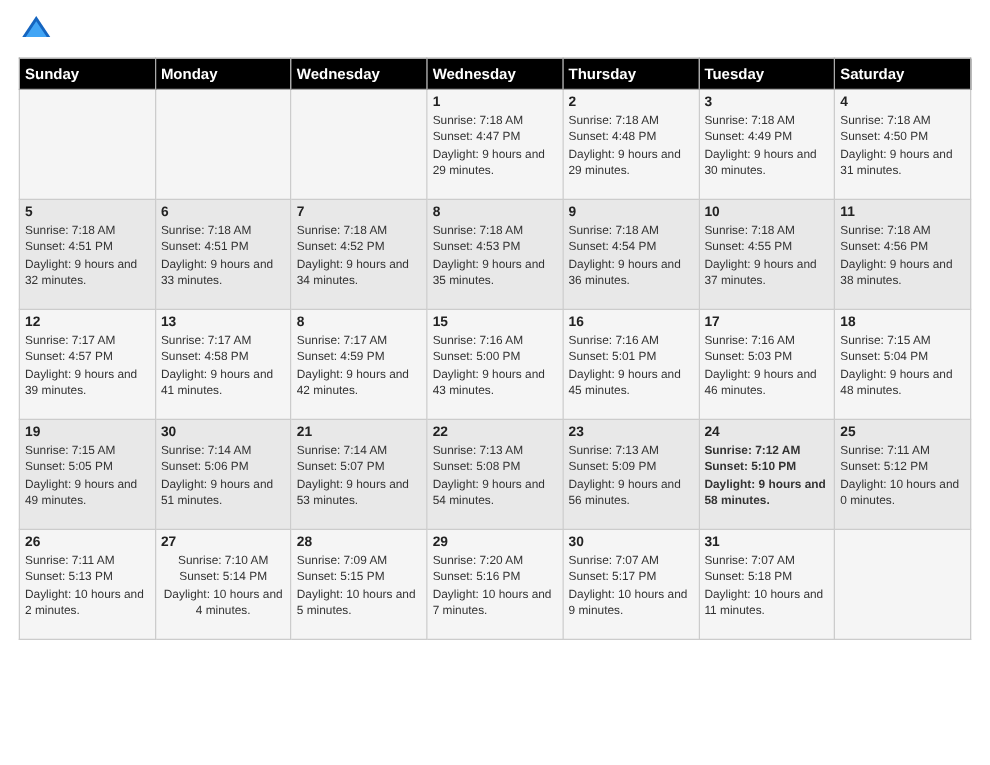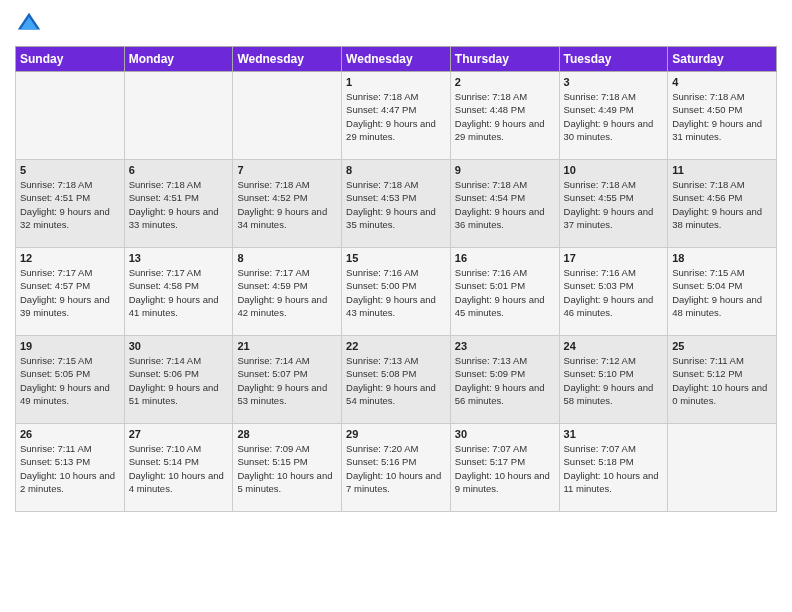--- a/index.html
+++ b/index.html
@@ -52,21 +52,21 @@
     .location {
       font-size: 14px;
       color: #555;
     }
     table {
       width: 100%;
       border-collapse: collapse;
       table-layout: fixed;
     }
     thead tr th {
-      background-color: #6d28d9;
+      background-color: #000000;
       color: #fff;
       font-size: 12px;
       font-weight: bold;
       padding: 5px 4px;
       text-align: left;
       border: 1px solid #aaa;
     }
     tbody tr td {
       border: 1px solid #ccc;
       vertical-align: top;
@@ -269,41 +269,41 @@
 Daylight: 9 hours and 54 minutes.</div>
         </td>
         <td>
           <div class="day-number">23</div>
           <div class="day-info" style="white-space: pre-line;">Sunrise: 7:13 AM
 Sunset: 5:09 PM
 Daylight: 9 hours and 56 minutes.</div>
         </td>
         <td>
           <div class="day-number">24</div>
-          <div class="day-info" style="white-space: pre-line;">Sunrise: 7:12 AM
+          <div class="day-info" style="white-space: pre-line; font-weight: bold;">Sunrise: 7:12 AM
 Sunset: 5:10 PM
 Daylight: 9 hours and 58 minutes.</div>
         </td>
         <td>
           <div class="day-number">25</div>
           <div class="day-info" style="white-space: pre-line;">Sunrise: 7:11 AM
 Sunset: 5:12 PM
 Daylight: 10 hours and 0 minutes.</div>
         </td>
       </tr>
       <tr>
         <td>
           <div class="day-number">26</div>
           <div class="day-info" style="white-space: pre-line;">Sunrise: 7:11 AM
 Sunset: 5:13 PM
 Daylight: 10 hours and 2 minutes.</div>
         </td>
         <td>
           <div class="day-number">27</div>
-          <div class="day-info" style="white-space: pre-line;">Sunrise: 7:10 AM
+          <div class="day-info" style="white-space: pre-line; text-align: center;">Sunrise: 7:10 AM
 Sunset: 5:14 PM
 Daylight: 10 hours and 4 minutes.</div>
         </td>
         <td>
           <div class="day-number">28</div>
           <div class="day-info" style="white-space: pre-line;">Sunrise: 7:09 AM
 Sunset: 5:15 PM
 Daylight: 10 hours and 5 minutes.</div>
         </td>
         <td>

